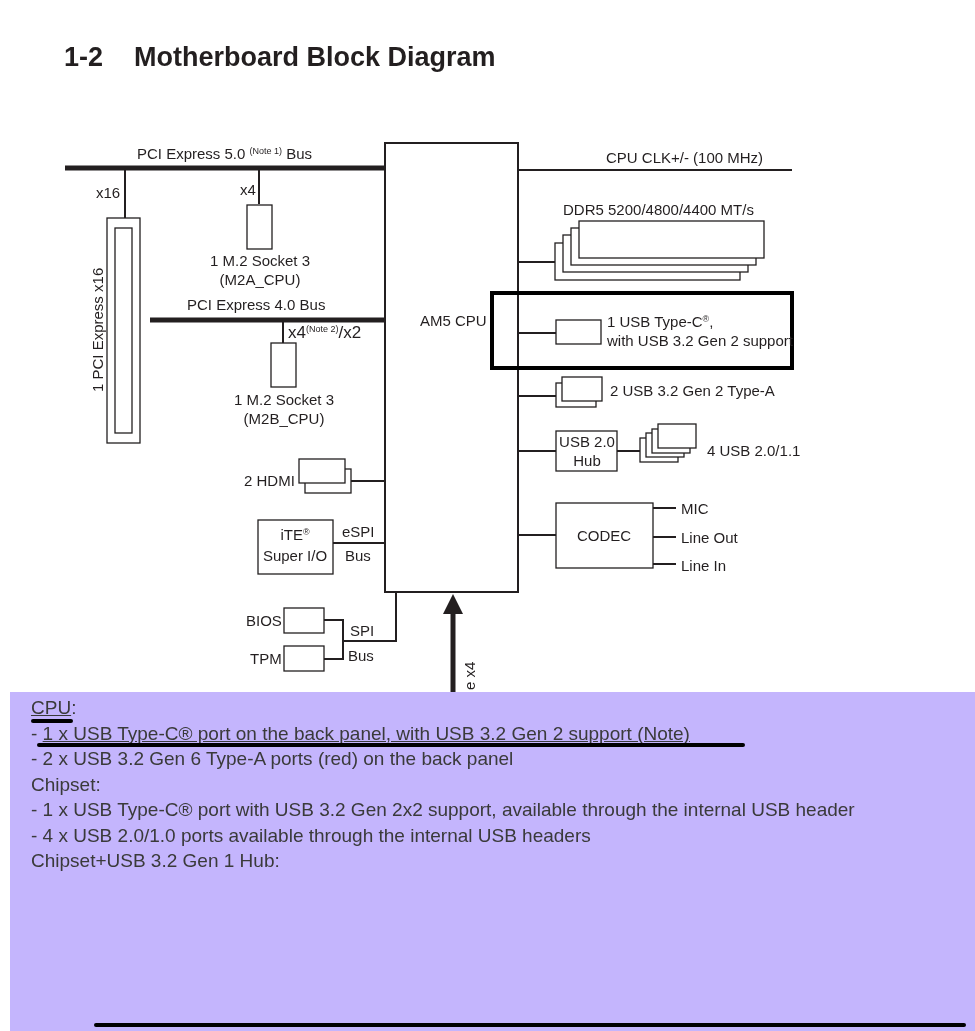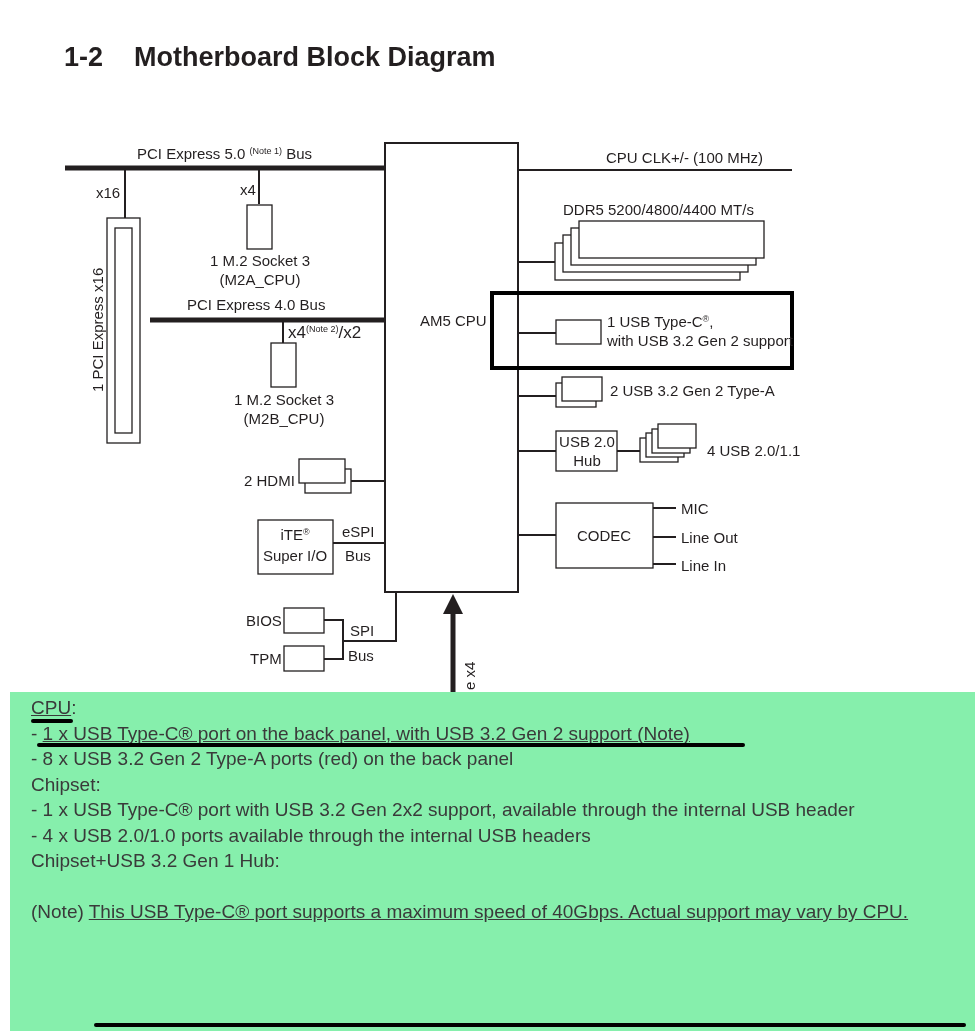--- a/index.html
+++ b/index.html
@@ -9,21 +9,21 @@
   .t { font-size: 15px; }
   .sup { font-size: 9px; }
   .title { font-size: 27px; font-weight: bold; }
   .box { fill: #ffffff; stroke: #231f20; stroke-width: 1.3; }
   .bus { stroke: #231f20; stroke-width: 5; }
   .line { stroke: #231f20; stroke-width: 2; fill: none; }
   .thin { stroke: #231f20; stroke-width: 1.5; fill: none; }
 
   #overlay {
     position: absolute; left: 10px; top: 692px; width: 965px; height: 339px;
-    background: #86efac; box-sizing: border-box; padding: 3px 0 0 21px;
+    background: #c4b5fd; box-sizing: border-box; padding: 3px 0 0 21px;
     font-family: "Liberation Sans", sans-serif; font-size: 19px; color: #3a3a3a; line-height: 25.5px;
   }
   #overlay .ln { white-space: nowrap; height: 25.5px; position: relative; }
   #overlay .u { text-decoration: underline; }
   #overlay .gap { height: 25.5px; }
   .mark { position: absolute; background: #000; border-radius: 3px; height: 4px; }
 </style>
 </head>
 <body>
 
@@ -135,24 +135,23 @@
   <line class="line" x1="653" y1="537" x2="676" y2="537"></line>
   <line class="line" x1="653" y1="564" x2="676" y2="564"></line>
   <text class="t" x="681" y="514">MIC</text>
   <text class="t" x="681" y="543">Line Out</text>
   <text class="t" x="681" y="571">Line In</text>
 </svg>
 
 <div id="overlay">
   <div class="ln"><span class="u">CPU</span><span>:</span></div>
   <div class="ln"><span>- </span><span class="u">1 x USB Type-C® port on the back panel, with USB 3.2 Gen 2 support (Note)</span></div>
-  <div class="ln">- 8 x USB 3.2 Gen 2 Type-A ports (red) on the back panel</div>
+  <div class="ln">- 2 x USB 3.2 Gen 6 Type-A ports (red) on the back panel</div>
   <div class="ln">Chipset:</div>
   <div class="ln">- 1 x USB Type-C® port with USB 3.2 Gen 2x2 support, available through the internal USB header</div>
   <div class="ln">- 4 x USB 2.0/1.0 ports available through the internal USB headers</div>
   <div class="ln">Chipset+USB 3.2 Gen 1 Hub:</div>
   <div class="gap"></div>
-  <div class="ln"><span>(Note) </span><span class="u">This USB Type-C® port supports a maximum speed of 40Gbps. Actual support may vary by CPU.</span></div>
 </div>
 
 <div class="mark" style="left:31px; top:719px; width:42px;"></div>
 <div class="mark" style="left:37px; top:743px; width:708px;"></div>
 <div class="mark" style="left:94px; top:1023px; width:872px;"></div>
 
 </body></html>

